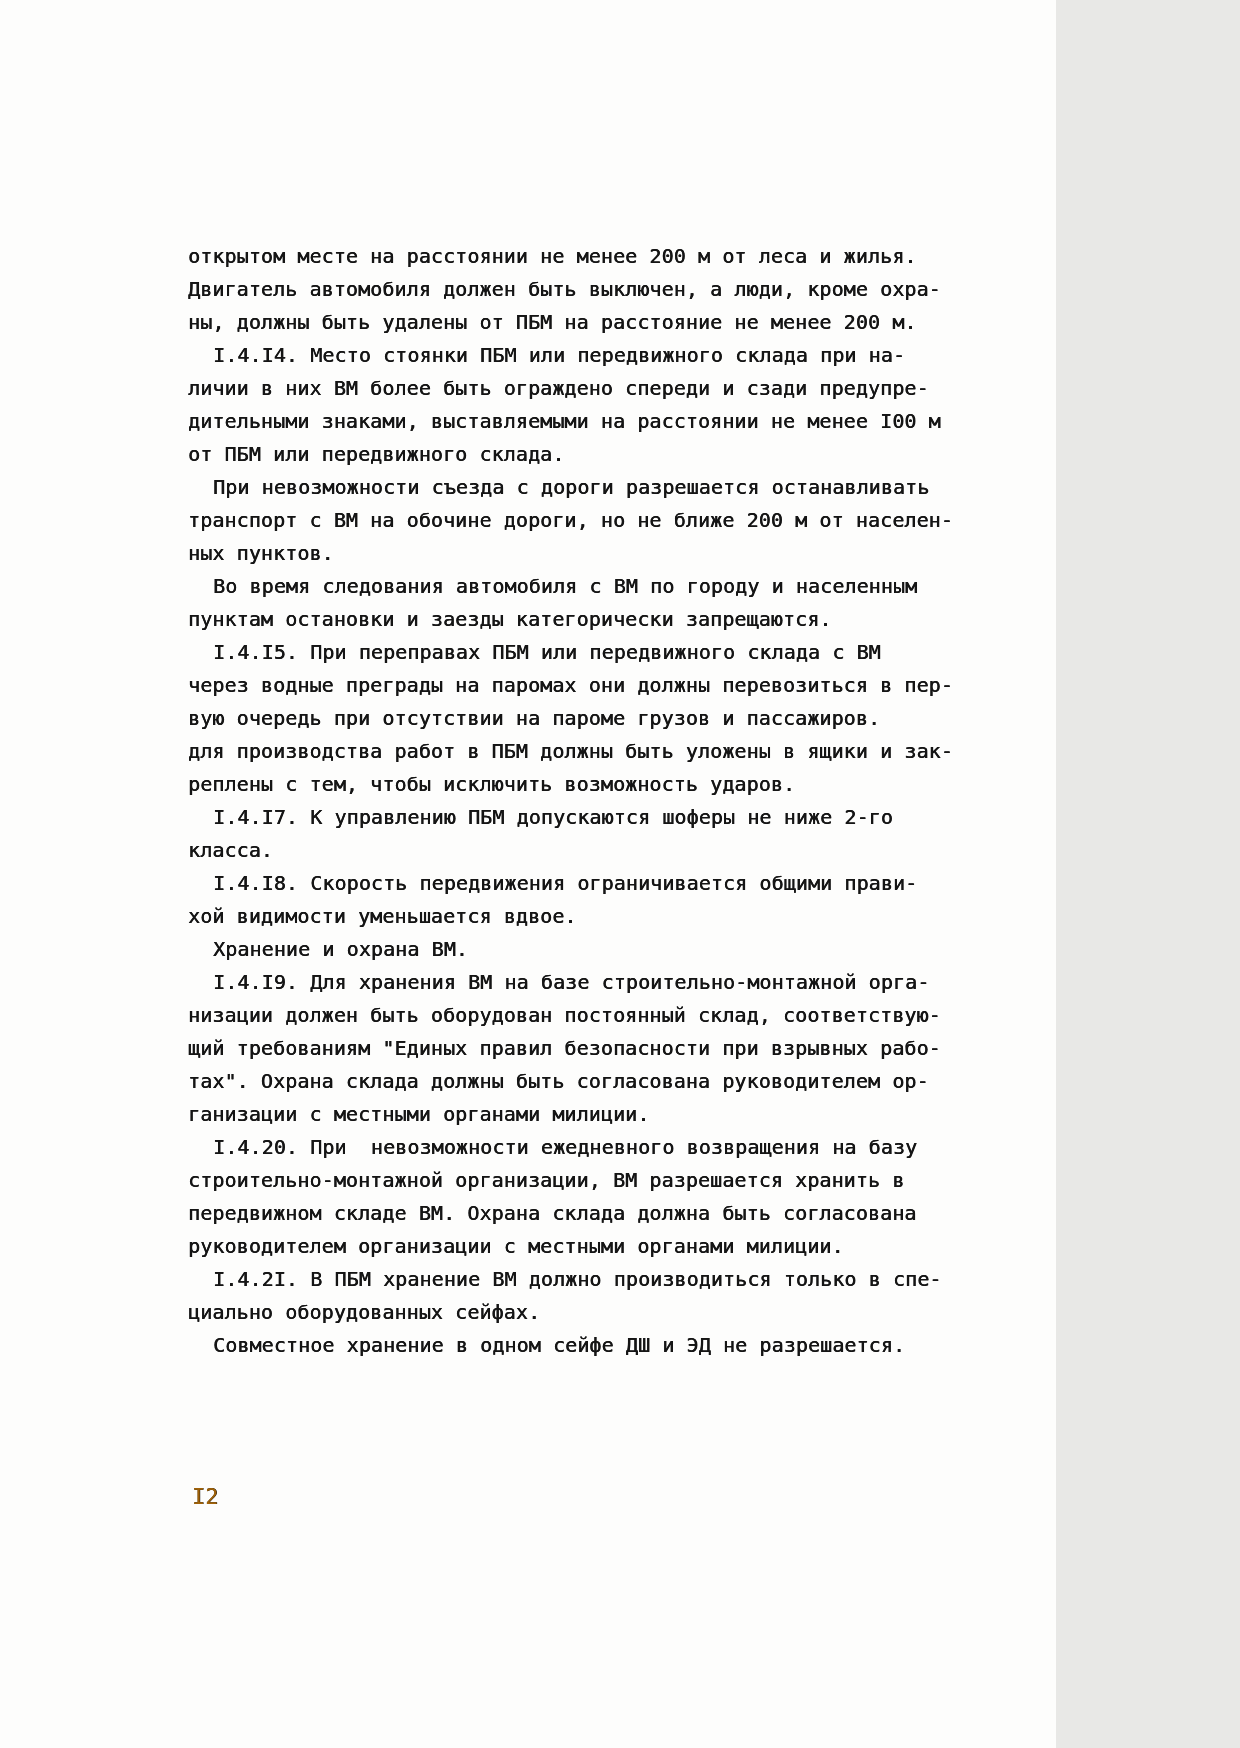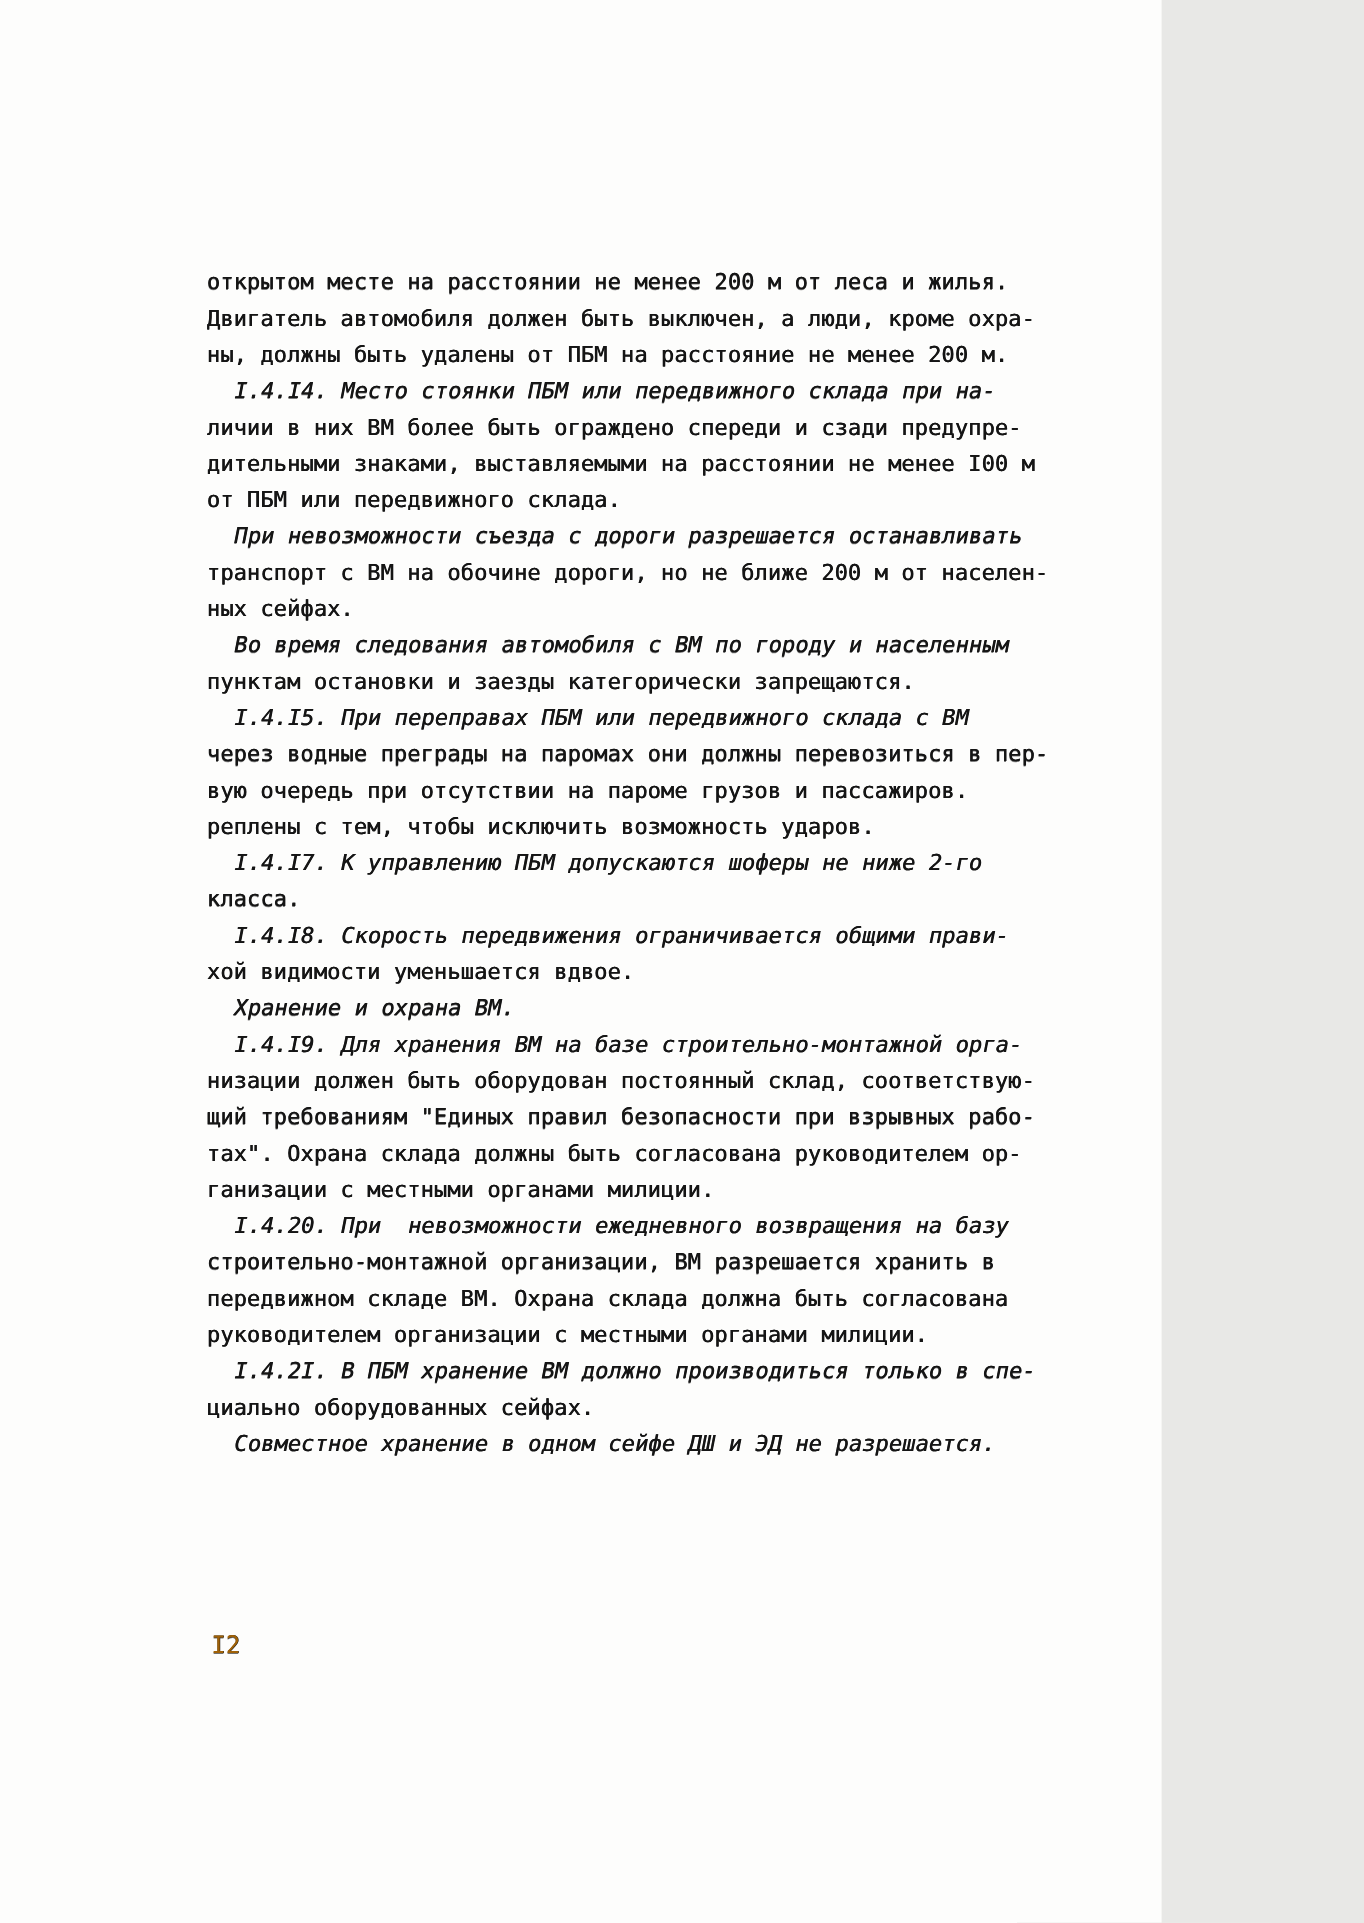--- a/index.html
+++ b/index.html
@@ -25,21 +25,20 @@
     line-height: 33px;
     letter-spacing: 0.1px;
     text-shadow: 0.45px 0 0 #151515, 0 0.3px 0 rgba(20,20,20,0.55);
   }
   .line {
     white-space: pre;
     height: 33px;
   }
   .line.indent {
     padding-left: 25px;
-    font-style: italic;
   }
   .line.gap-before {
   }
   .page-number {
     position: absolute;
     left: 192px;
     top: 1482px;
     color: #a16207;
     font-size: 22px;
     line-height: 30px;
@@ -53,26 +52,27 @@
   <div class="text-body" id="text-body">
       <div class="line">открытом месте на расстоянии не менее 200 м от леса и жилья.</div>
       <div class="line">Двигатель автомобиля должен быть выключен, а люди, кроме охра-</div>
       <div class="line">ны, должны быть удалены от ПБМ на расстояние не менее 200 м.</div>
       <div class="line indent">I.4.I4. Место стоянки ПБМ или передвижного склада при на-</div>
       <div class="line">личии в них ВМ более быть ограждено спереди и сзади предупре-</div>
       <div class="line">дительными знаками, выставляемыми на расстоянии не менее I00 м</div>
       <div class="line">от ПБМ или передвижного склада.</div>
       <div class="line indent">При невозможности съезда с дороги разрешается останавливать</div>
       <div class="line">транспорт с ВМ на обочине дороги, но не ближе 200 м от населен-</div>
-      <div class="line">ных сейфах.</div>
+      <div class="line">ных пунктов.</div>
       <div class="line indent">Во время следования автомобиля с ВМ по городу и населенным</div>
       <div class="line">пунктам остановки и заезды категорически запрещаются.</div>
       <div class="line indent">I.4.I5. При переправах ПБМ или передвижного склада с ВМ</div>
       <div class="line">через водные преграды на паромах они должны перевозиться в пер-</div>
       <div class="line">вую очередь при отсутствии на пароме грузов и пассажиров.</div>
+      <div class="line">для производства работ в ПБМ должны быть уложены в ящики и зак-</div>
       <div class="line">реплены с тем, чтобы исключить возможность ударов.</div>
       <div class="line indent">I.4.I7. К управлению ПБМ допускаются шоферы не ниже 2-го</div>
       <div class="line">класса.</div>
       <div class="line indent">I.4.I8. Скорость передвижения ограничивается общими прави-</div>
       <div class="line">хой видимости уменьшается вдвое.</div>
       <div class="line indent gap-before">Хранение и охрана ВМ.</div>
       <div class="line indent gap-before">I.4.I9. Для хранения ВМ на базе строительно-монтажной орга-</div>
       <div class="line">низации должен быть оборудован постоянный склад, соответствую-</div>
       <div class="line">щий требованиям "Единых правил безопасности при взрывных рабо-</div>
       <div class="line">тах". Охрана склада должны быть согласована руководителем ор-</div>

